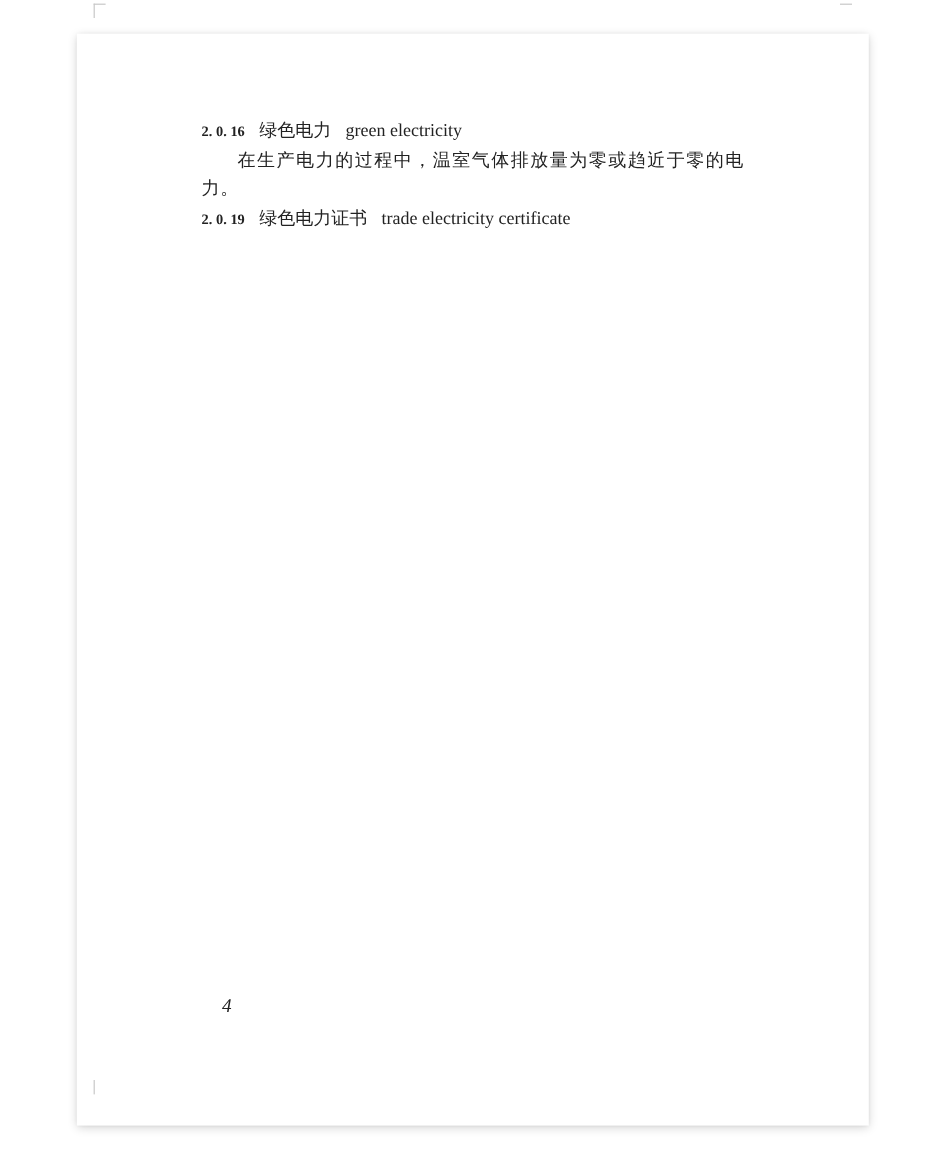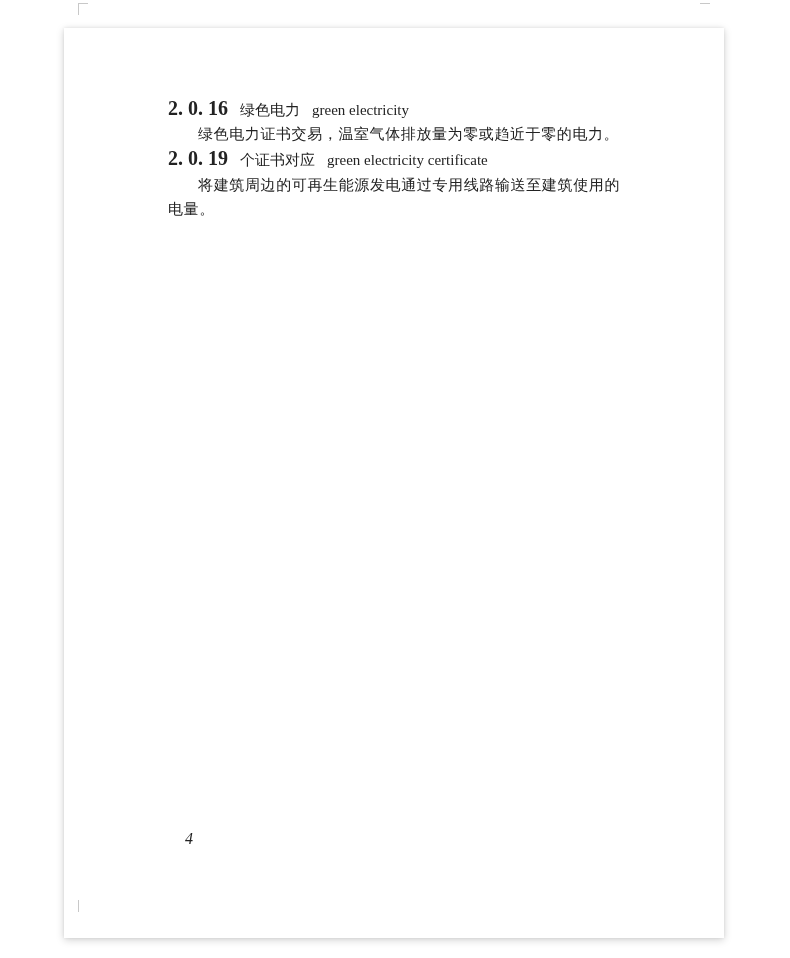--- a/index.html
+++ b/index.html
@@ -11,21 +11,21 @@
       position: absolute; left: 64px; top: 28px; width: 660px; height: 910px;
       background: #ffffff;
       box-shadow: 0 2px 8px rgba(0,0,0,0.18), 0 0 3px rgba(0,0,0,0.08);
     }
     .crop { position: absolute; background: #c8c8c8; }
     .content {
       position: absolute; left: 168px; top: 96px; width: 452px;
       color: #222; font-size: 15px; line-height: 24.2px;
     }
     .term { white-space: nowrap; }
-    .num { font-family: "Liberation Serif", serif; font-weight: bold; font-size: 20px; margin-right: 12px; }
+    .num { font-family: "Liberation Serif", serif; font-weight: bold; font-size: 12px; margin-right: 12px; }
     .zh { margin-right: 12px; }
     .en { font-family: "Liberation Serif", serif; font-size: 15px; text-align: right; }
     .term.wrap { white-space: normal; }
     .para { text-indent: 2em; text-align: justify; letter-spacing: 0.6px; }
     .pageno {
       position: absolute; left: 185px; top: 830px;
       font-family: "Liberation Serif", serif; font-style: italic; font-size: 16px; color: #222;
     }
   </style>
 </head>
@@ -37,32 +37,31 @@
 <div class="crop" style="left:78px;top:3px;width:1px;height:12px;"></div>
 <div class="crop" style="left:700px;top:3px;width:10px;height:1px;"></div>
 <div class="crop" style="left:78px;top:900px;width:1px;height:12px;"></div>
 
 <div class="content">
 
   <div class="entry">
     <div class="term">
       <span class="num">2. 0. 16</span><span class="zh">绿色电力</span><span class="en">green electricity</span>
     </div>
-    <div class="para">绿色电力证书交易，温室气体排放量为零或趋近于零的电力。</div>
+    <div class="para">在生产电力的过程中，温室气体排放量为零或趋近于零的电力。</div>
   </div>
 
   <div class="entry">
     <div class="term">
-      <span class="num">2. 0. 19</span><span class="zh">个证书对应</span><span class="en">green electricity certificate</span>
+      <span class="num">2. 0. 19</span><span class="zh">绿色电力证书</span><span class="en">trade electricity certificate</span>
     </div>
   </div>
 
   <div class="entry">
   </div>
 
 
   <div class="entry">
-    <div class="para">将建筑周边的可再生能源发电通过专用线路输送至建筑使用的电量。</div>
   </div>
 
 </div>
 
 <div class="pageno">4</div>
 
 </body></html>

